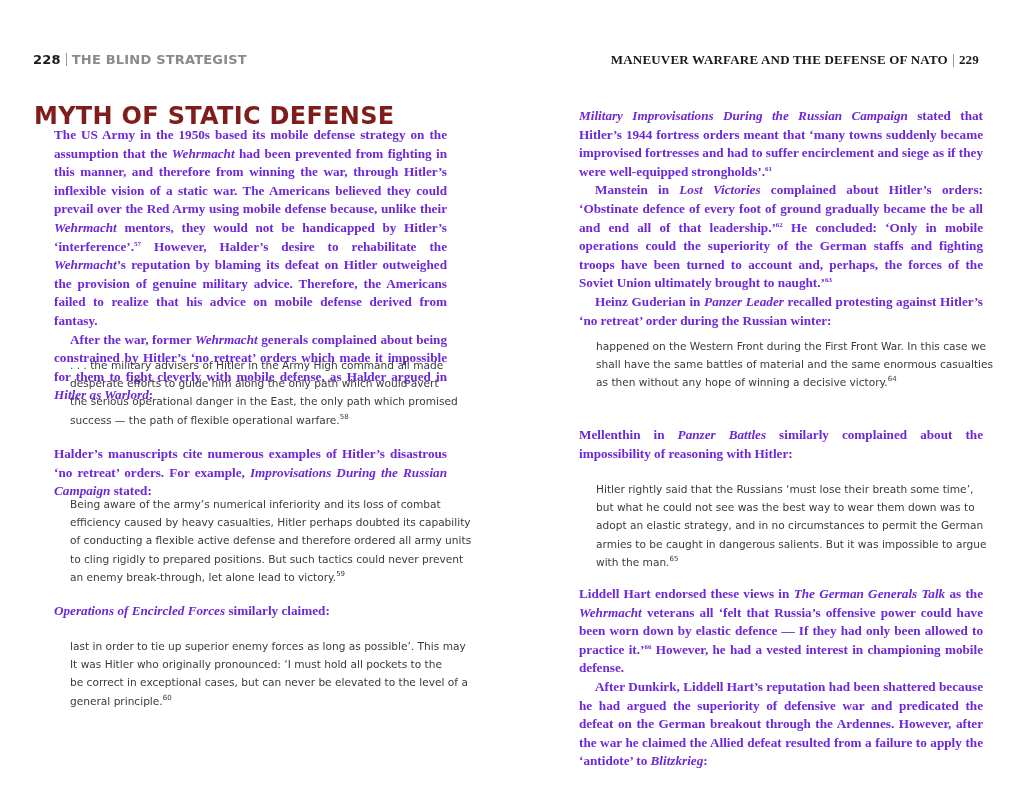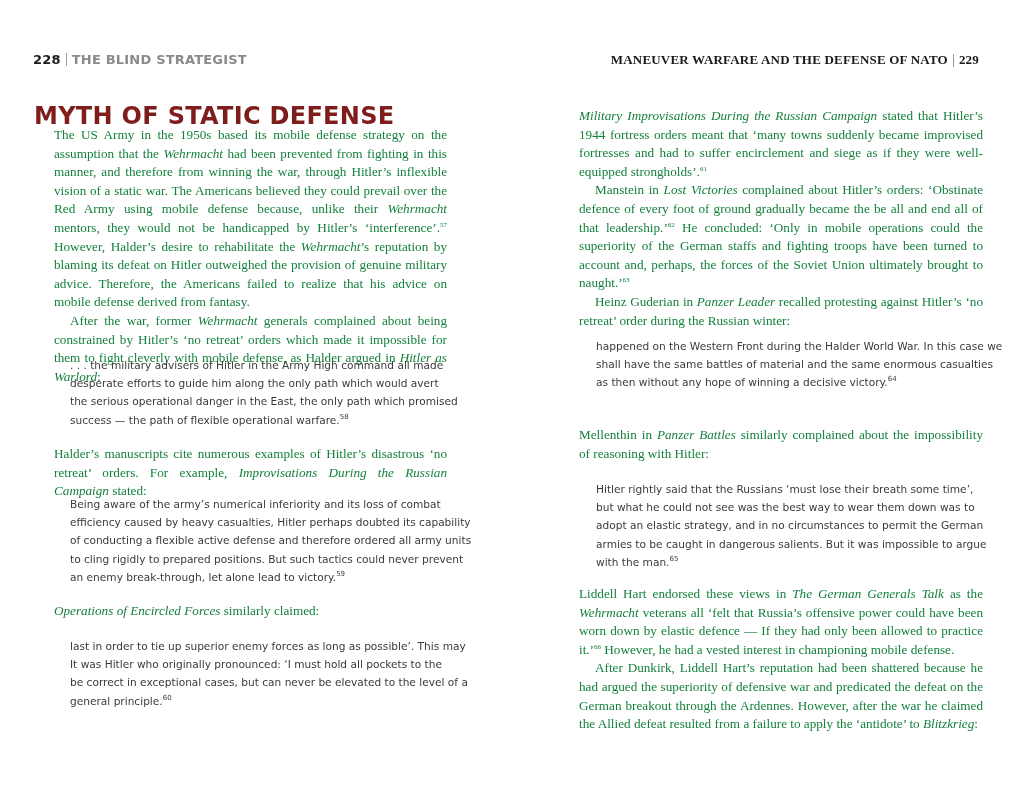--- a/index.html
+++ b/index.html
@@ -45,21 +45,22 @@
     }
     .running-head .title-grey { color: #8a8a8a; }
     .running-head .title-dark { color: #1a1a1a; }
 
     .text-block {
       position: absolute;
       font-family: "Liberation Serif", serif;
       font-size: 13.2px;
       line-height: 18.6px;
       text-align: justify;
-      color: #15803d;
+      color: #6d28d9;
+      font-weight: bold;
     }
     .page-left .text-block { left: 54px; width: 393px; }
     .page-right .text-block { left: 67px; width: 404px; }
 
     h1.section-title {
       position: absolute;
       left: 34px;
       top: 102px;
       margin: 0;
       font-family: "DejaVu Sans", sans-serif;
@@ -145,21 +146,21 @@
     <span class="folio">229</span>
   </div>
 
   <div class="text-block" style="top:107px;">
     <p><em>Military Improvisations During the Russian Campaign</em><span> stated that Hitler’s 1944 fortress orders meant that ‘many towns suddenly became improvised fortresses and had to suffer encirclement and siege as if they were well-equipped strongholds’.</span><sup>61</sup></p>
     <p class="indent"><span>Manstein in </span><em>Lost Victories</em><span> complained about Hitler’s orders: ‘Obstinate defence of every foot of ground gradually became the be all and end all of that leadership.’</span><sup>62</sup><span> He concluded: ‘Only in mobile operations could the superiority of the German staffs and fighting troops have been turned to account and, perhaps, the forces of the Soviet Union ultimately brought to naught.’</span><sup>63</sup></p>
     <p class="indent"><span>Heinz Guderian in </span><em>Panzer Leader</em><span> recalled protesting against Hitler’s ‘no retreat’ order during the Russian winter:</span></p>
   </div>
 
   <div class="blockquote" style="top:337px;">
-    <span class="line">happened on the Western Front during the Halder World War. In this case we</span>
+    <span class="line">happened on the Western Front during the First Front War. In this case we</span>
     <span class="line">shall have the same battles of material and the same enormous casualties</span>
     <span class="line"><span>as then without any hope of winning a decisive victory.</span><sup>64</sup></span>
   </div>
 
   <div class="text-block" style="top:426px;">
     <p><span>Mellenthin in </span><em>Panzer Battles</em><span> similarly complained about the impossibility of reasoning with Hitler:</span></p>
   </div>
 
   <div class="blockquote" style="top:480px;">
     <span class="line">Hitler rightly said that the Russians ‘must lose their breath some time’,</span>

